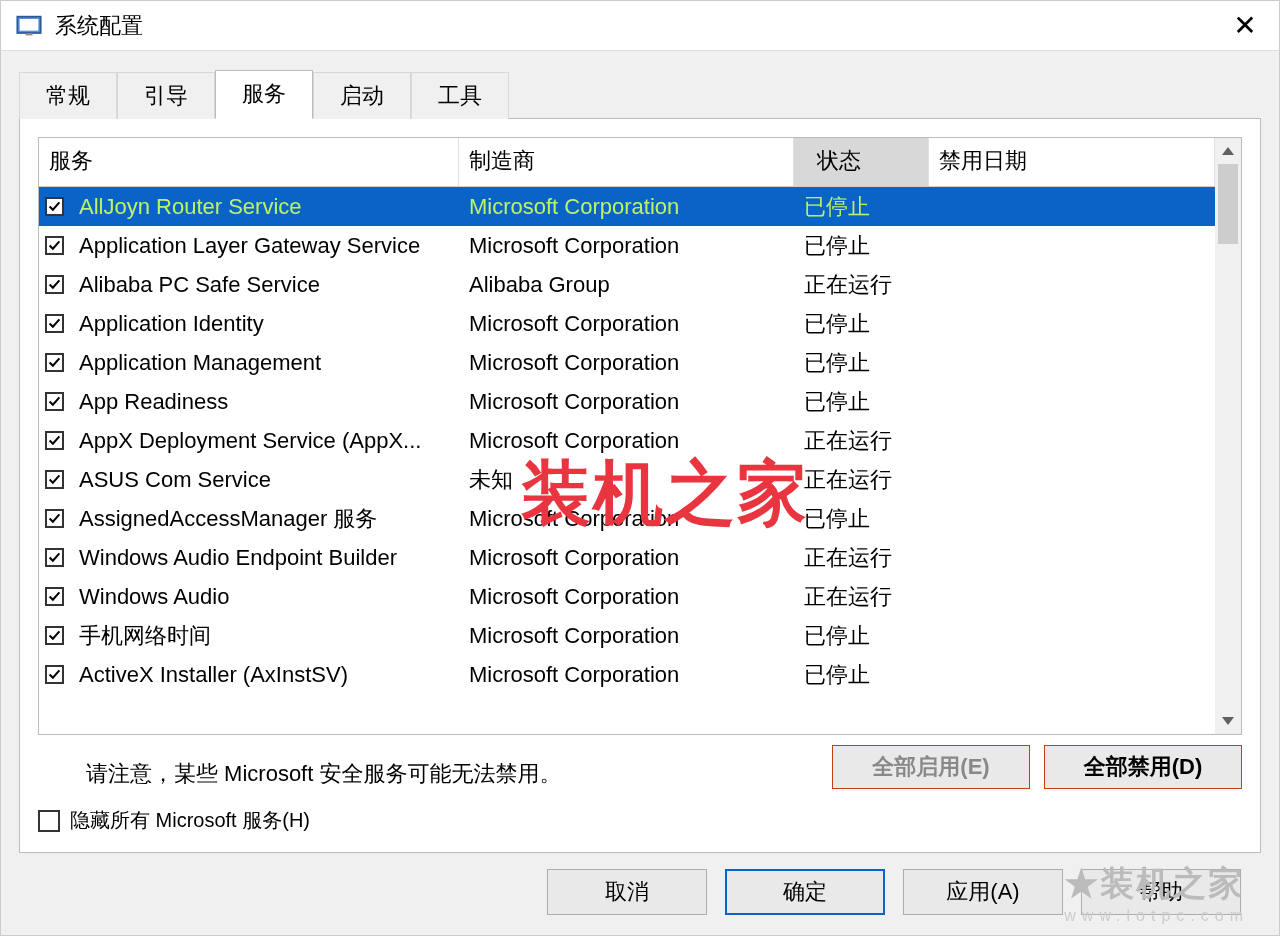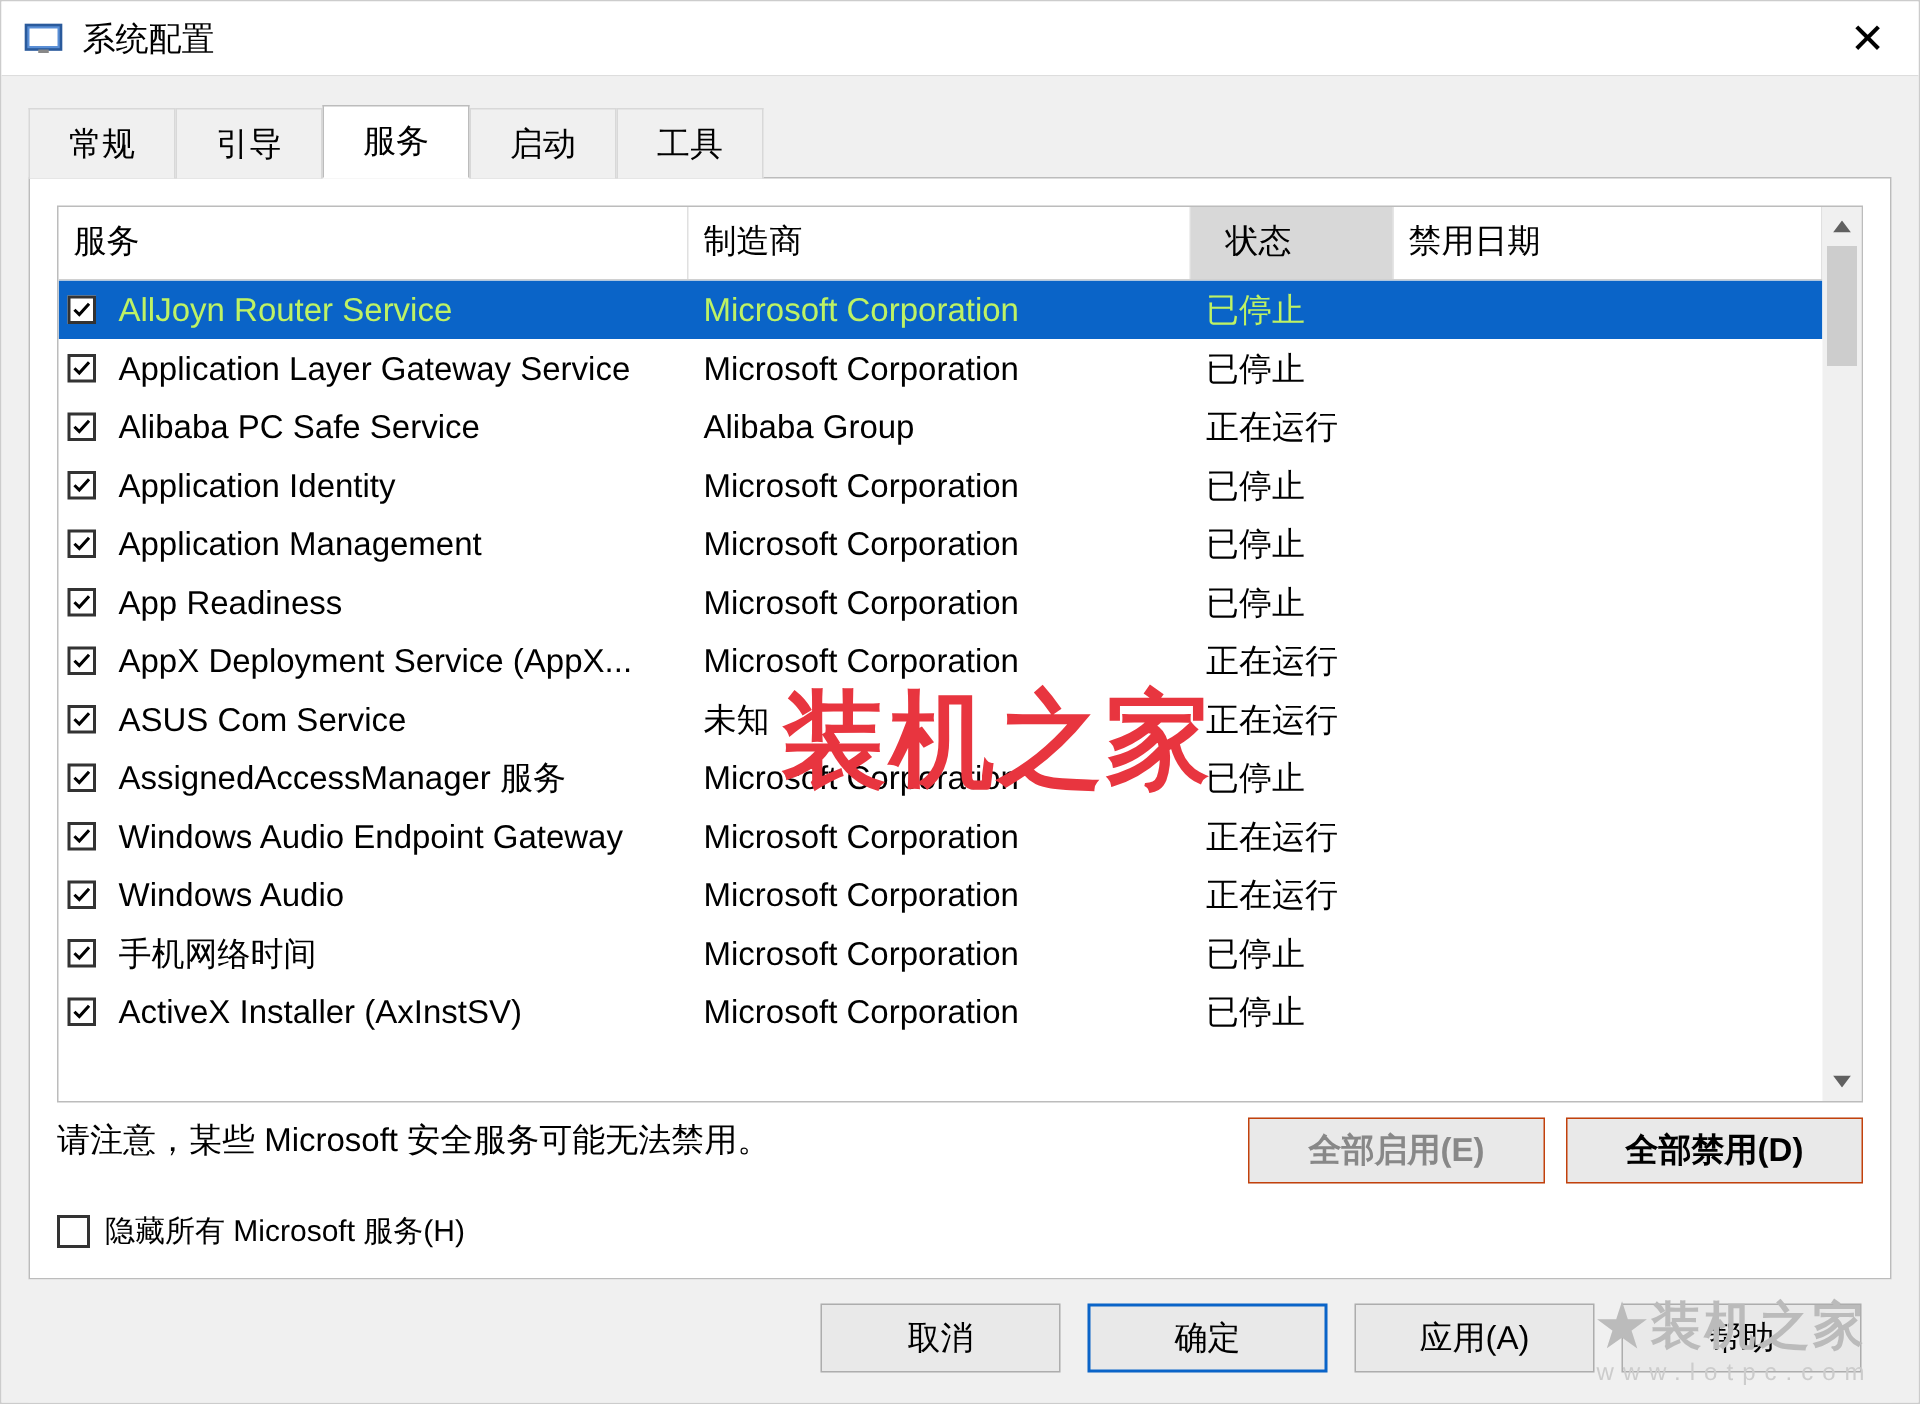--- a/index.html
+++ b/index.html
@@ -25,21 +25,21 @@
   .col-st  { width:135px;padding-left:23px; }
   .col-dt  { flex:1; }
   .rows { flex:1; overflow:hidden; }
   .row { display:flex; align-items:center; height:39px; font-size:22px; }
   .row.selected { background:#0a64c8; color:#bef264; }
   .cell { padding:0 10px; overflow:hidden; white-space:nowrap; text-overflow:ellipsis; }
   .chk { width:30px; display:flex; justify-content:center; }
   .chk .box { width:19px; height:19px; border:2px solid #333; background:#fff; display:inline-flex; align-items:center; justify-content:center; }
   .row.selected .chk .box { border-color:#333; }
   .chk .box svg { width:13px; height:13px; }
-  .under-row { display:flex; align-items:flex-start; padding:10px 0 4px 0; }
+  .under-row { display:flex; align-items:flex-end; padding:10px 0 4px 0;margin-left:48px; }
   .note { font-size:22px; flex:1; }
   .btn-mid { width:198px; height:44px; border:1px solid #c2410c; background:#e9e9e9; font-size:22px; margin-left:14px; display:flex; align-items:center; justify-content:center;font-weight:bold; }
   .btn-mid.disabled { color:#888; }
   .hide-row { display:flex; align-items:center; padding:14px 0 6px 0; }
   .hide-chk { width:22px; height:22px; border:2px solid #333; margin-right:10px; }
   .bottom-btns { background:#f0f0f0; padding:16px 20px 20px 0; display:flex; justify-content:flex-end; }
   .btn { width:160px; height:46px; border:1px solid #adadad; background:#e9e9e9; font-size:22px; margin-left:18px; display:flex; align-items:center; justify-content:center; }
   .btn.primary { border:2px solid #0a64c8; }
   .scrollbar { width:26px; background:#f0f0f0; display:flex; flex-direction:column; }
   .sb-btn { height:26px; display:flex; align-items:center; justify-content:center; }
@@ -202,21 +202,21 @@
                 <span class="cell col-dt"></span>
               </div>
               <div class="row">
                 <span class="chk">
                   <span class="box">
                     <svg viewBox="0 0 16 16">
                       <polyline points="2,8 6,12 14,3" fill="none" stroke="#000" stroke-width="2.5"></polyline>
                     </svg>
                   </span>
                 </span>
-                <span class="cell" style="width:390px">Windows Audio Endpoint Gateway</span>
+                <span class="cell" style="width:390px">Windows Audio Endpoint Builder</span>
                 <span class="cell col-mfr">Microsoft Corporation</span>
                 <span class="cell col-st">正在运行</span>
                 <span class="cell col-dt"></span>
               </div>
               <div class="row">
                 <span class="chk">
                   <span class="box">
                     <svg viewBox="0 0 16 16">
                       <polyline points="2,8 6,12 14,3" fill="none" stroke="#000" stroke-width="2.5"></polyline>
                     </svg>

